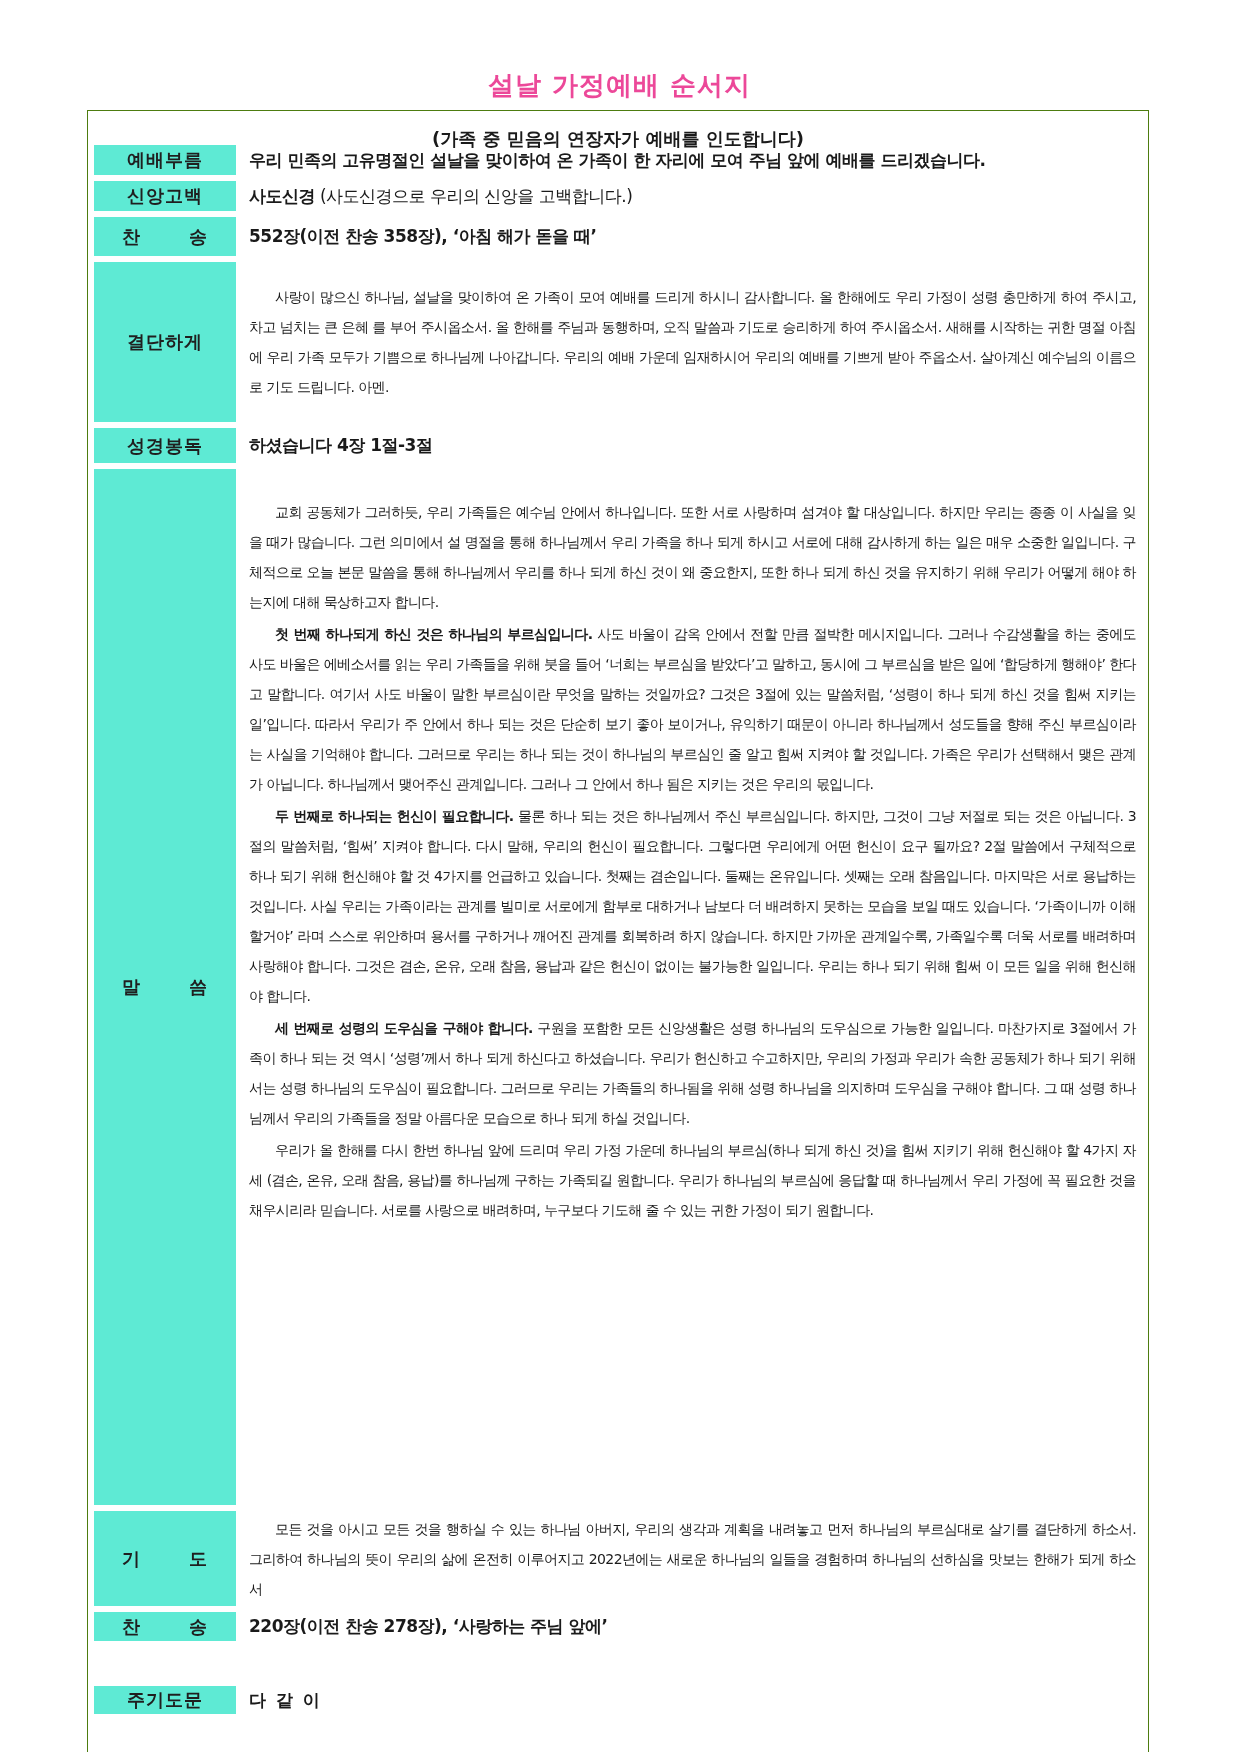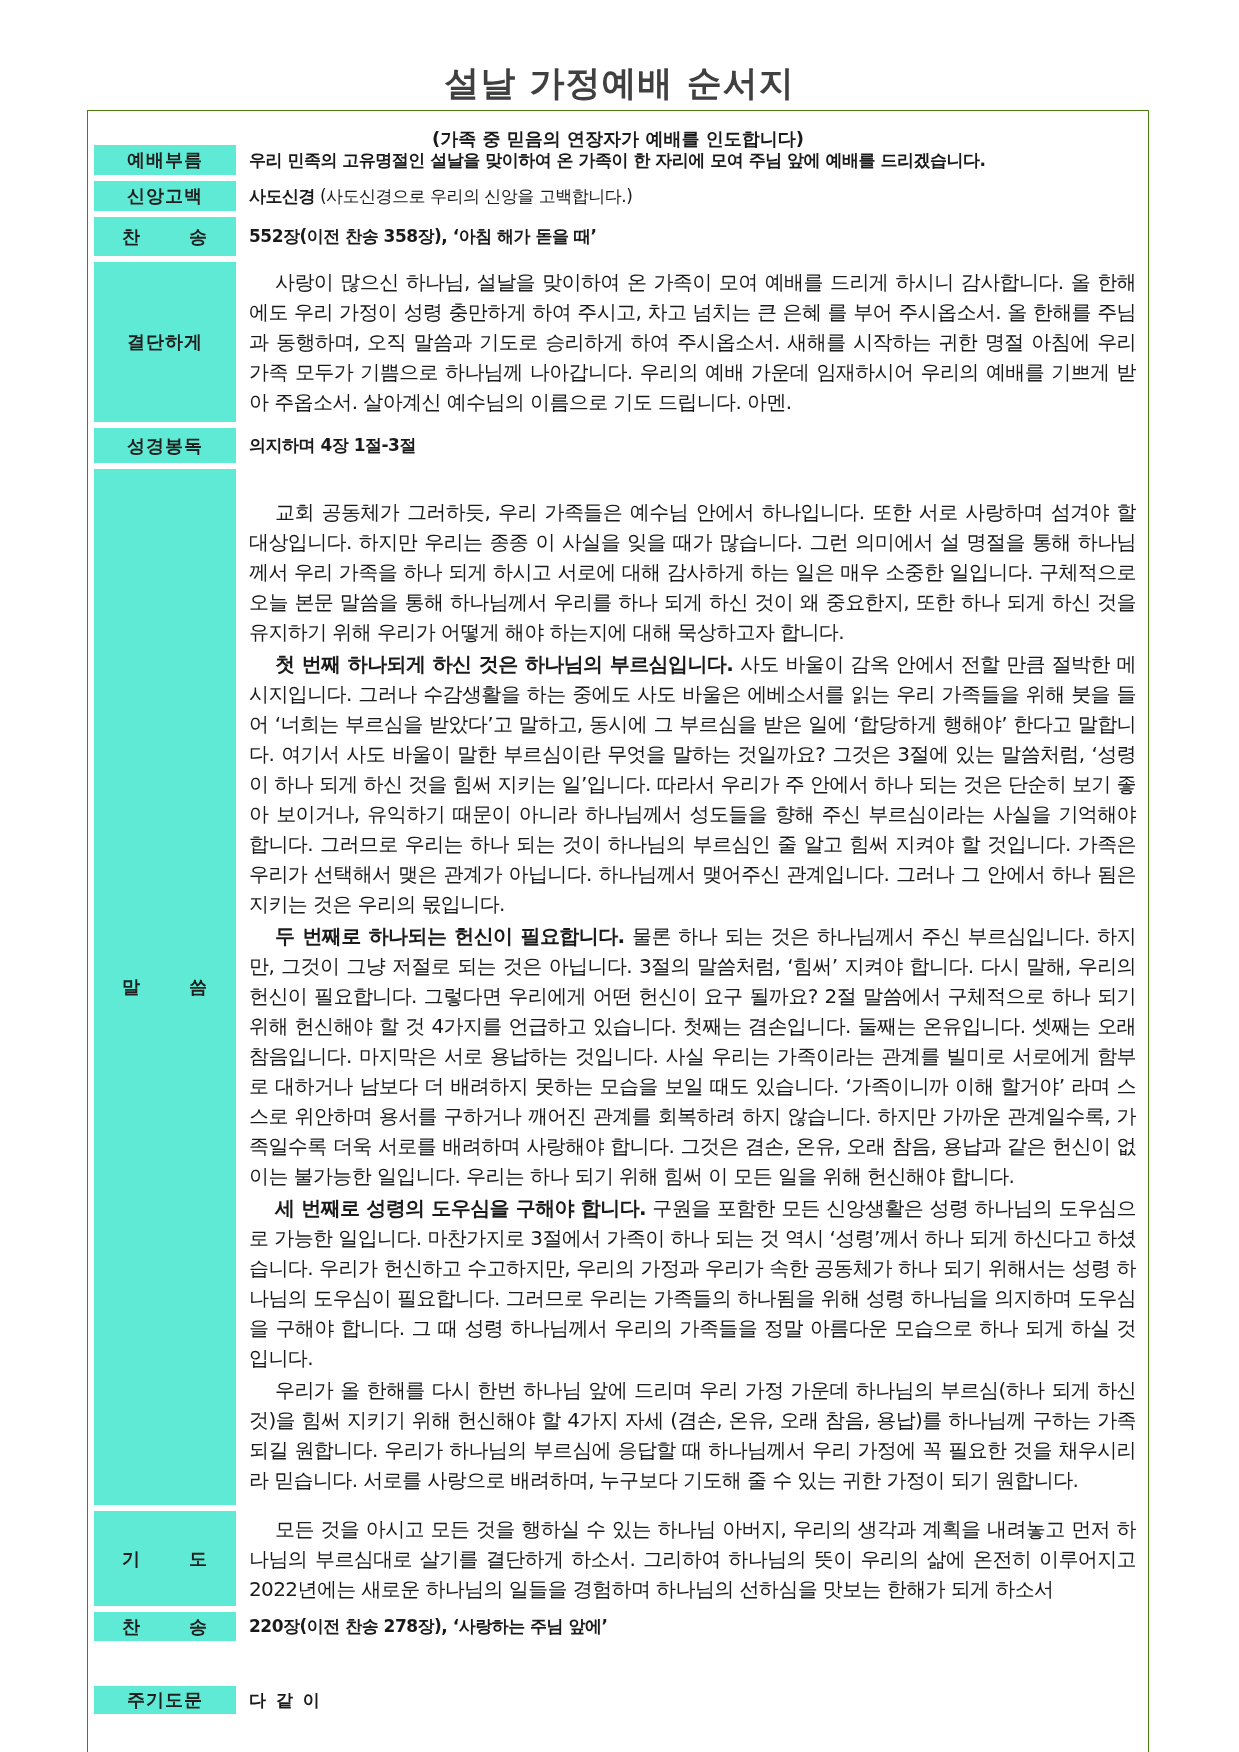--- a/index.html
+++ b/index.html
@@ -11,26 +11,26 @@
     width: 1239px;
     height: 1752px;
     position: relative;
     font-family: "DejaVu Sans", "Liberation Sans", sans-serif;
     color: #1a1a1a;
   }
   .title {
     position: absolute;
     left: 0;
     width: 1239px;
-    top: 60px;
+    top: 68px;
     text-align: center;
-    font-size: 35px;
+    font-size: 26px;
     font-weight: bold;
     letter-spacing: 1px;
-    color: #404040;
+    color: #ec4899;
   }
   .frame {
     position: absolute;
     left: 87px;
     top: 110px;
     width: 1062px;
     height: 1710px;
     border: 1px solid #4d7c0f;
     box-sizing: border-box;
   }
@@ -77,21 +77,21 @@
     bottom: 0;
     display: flex;
     align-items: center;
     font-size: 17px;
     color: #1a1a1a;
     letter-spacing: -0.5px;
   }
   .content.bold { font-weight: bold; }
   .content b { font-weight: bold; }
   .para {
-    font-size: 20px;
+    font-size: 14px;
     line-height: 30px;
     text-align: justify;
     text-indent: 26px;
     letter-spacing: -0.6px;
   }
   .block {
     display: block;
   }
   .para + .para { margin-top: 2px; }
 </style>
@@ -127,21 +127,21 @@
 
   <div class="row" style="top:151px;height:160px;">
     <div class="label">결단하게</div>
     <div class="content">
       <div class="para block">사랑이 많으신 하나님, 설날을 맞이하여 온 가족이 모여 예배를 드리게 하시니 감사합니다. 올 한해에도 우리 가정이 성령 충만하게 하여 주시고, 차고 넘치는 큰 은혜 를 부어 주시옵소서. 올 한해를 주님과 동행하며, 오직 말씀과 기도로 승리하게 하여 주시옵소서. 새해를 시작하는 귀한 명절 아침에 우리 가족 모두가 기쁨으로 하나님께 나아갑니다. 우리의 예배 가운데 임재하시어 우리의 예배를 기쁘게 받아 주옵소서. 살아계신 예수님의 이름으로 기도 드립니다. 아멘.</div>
     </div>
   </div>
 
   <div class="row" style="top:317px;height:35px;">
     <div class="label">성경봉독</div>
-    <div class="content bold">의지하며 4장 1절-3절</div>
+    <div class="content bold">하셨습니다 4장 1절-3절</div>
   </div>
 
   <div class="row" style="top:358px;height:1036px;">
     <div class="label spread">
       <span>말</span>
       <span>씀</span>
     </div>
     <div class="content" style="align-items:flex-start;padding-top:28px;box-sizing:border-box;">
       <div class="block" style="width:100%;">
         <div class="para">

